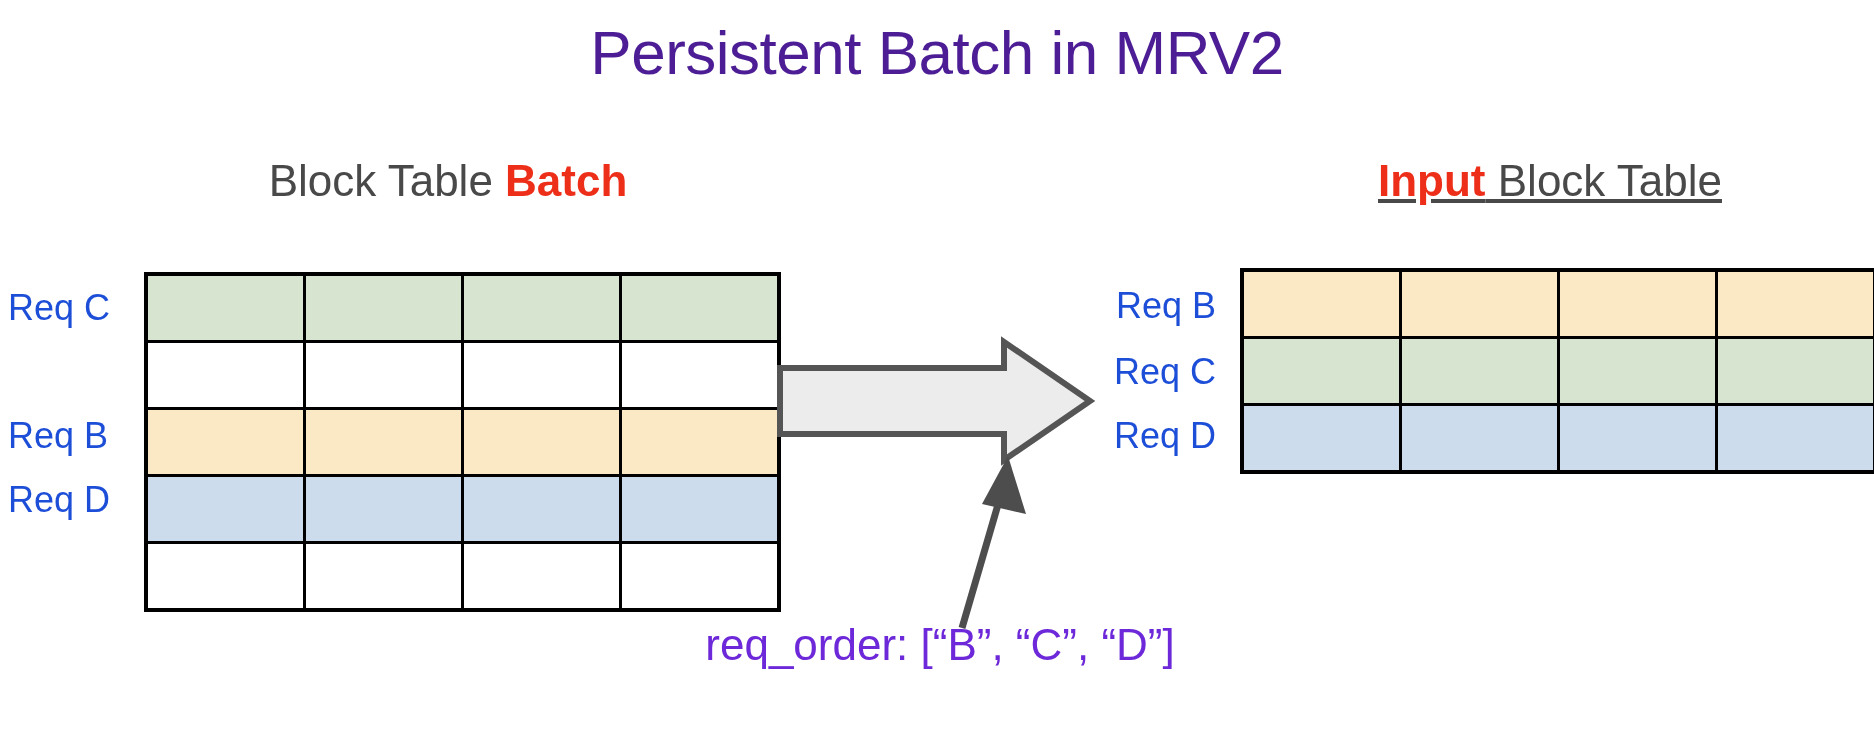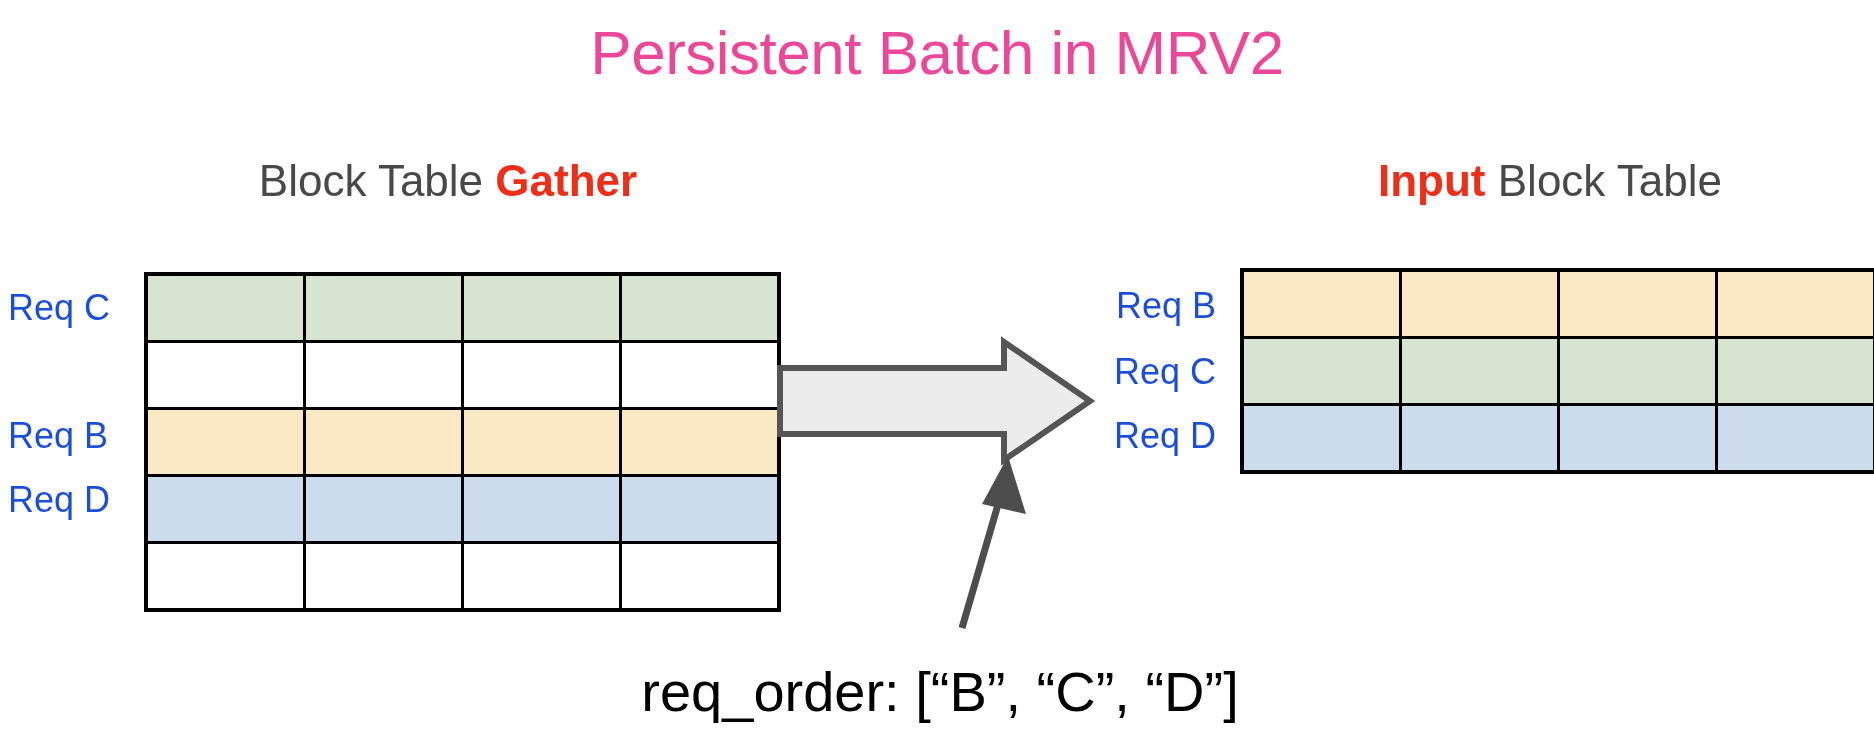--- a/index.html
+++ b/index.html
@@ -22,40 +22,40 @@
 
   
   .page-title {
     position: absolute;
     left: 0;
     top: 14px;
     width: 1874px;
     text-align: center;
     font-size: 62px;
     line-height: 78px;
-    color: #ec4899;
+    color: #4c1d95;
     font-weight: 400;
     letter-spacing: -0.5px;
   }
 
   
   .section-heading {
     position: absolute;
     font-size: 44px;
     line-height: 56px;
     color: #494949;
     font-weight: 400;
     white-space: nowrap;
   }
   .section-heading .accent {
     color: #ED2E18;
     font-weight: bold;
   }
   #heading-left  { left: 128px;  top: 153px; width: 640px; text-align: center; }
-  #heading-right { left: 1240px; top: 153px; width: 620px; text-align: center; }
+  #heading-right { left: 1240px; top: 153px; width: 620px; text-align: center; text-decoration: underline; }
 
   
   .block-table {
     position: absolute;
     border-collapse: collapse;
     table-layout: fixed;
     border: 4px solid #000000;
     background: #ffffff;
   }
   .block-table td {
@@ -112,37 +112,37 @@
   #order-pointer {
     position: absolute;
     left: 900px;
     top: 452px;
     width: 200px;
     height: 180px;
   }
   #order-caption {
     position: absolute;
     left: 360px;
-    top: 664px;
+    top: 617px;
     width: 1160px;
     text-align: center;
-    font-size: 56px;
+    font-size: 44px;
     line-height: 56px;
-    color: #000000;
+    color: #6d28d9;
     white-space: nowrap;
   }
 </style>
 </head>
 <body>
 
 <div id="canvas">
 
   <div class="page-title">Persistent Batch in MRV2</div>
 
-  <div class="section-heading" id="heading-left"><span>Block Table </span><span class="accent">Gather</span></div>
+  <div class="section-heading" id="heading-left"><span>Block Table </span><span class="accent">Batch</span></div>
 
   <div class="section-heading" id="heading-right"><span class="accent">Input</span><span> Block Table</span></div>
 
   <div class="row-label" id="label-state-0">Req C</div>
   <div class="row-label" id="label-state-2">Req B</div>
   <div class="row-label" id="label-state-3">Req D</div>
 
   <table class="block-table" id="table-state">
     <tbody id="table-state-body">
         <tr>

